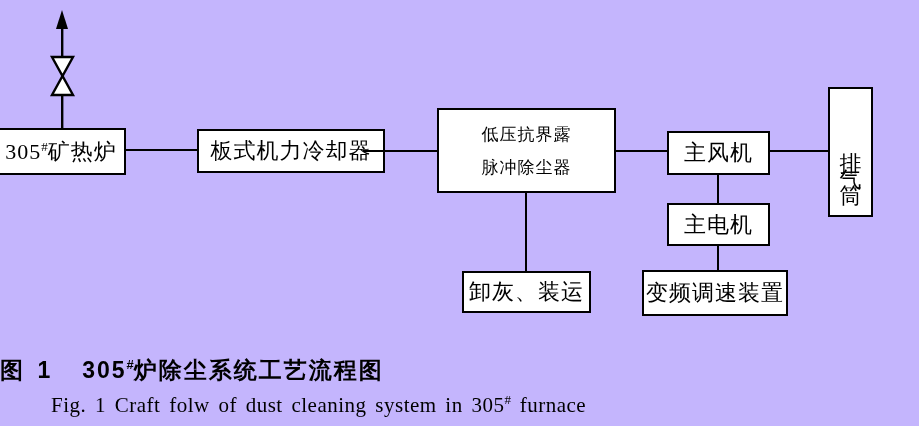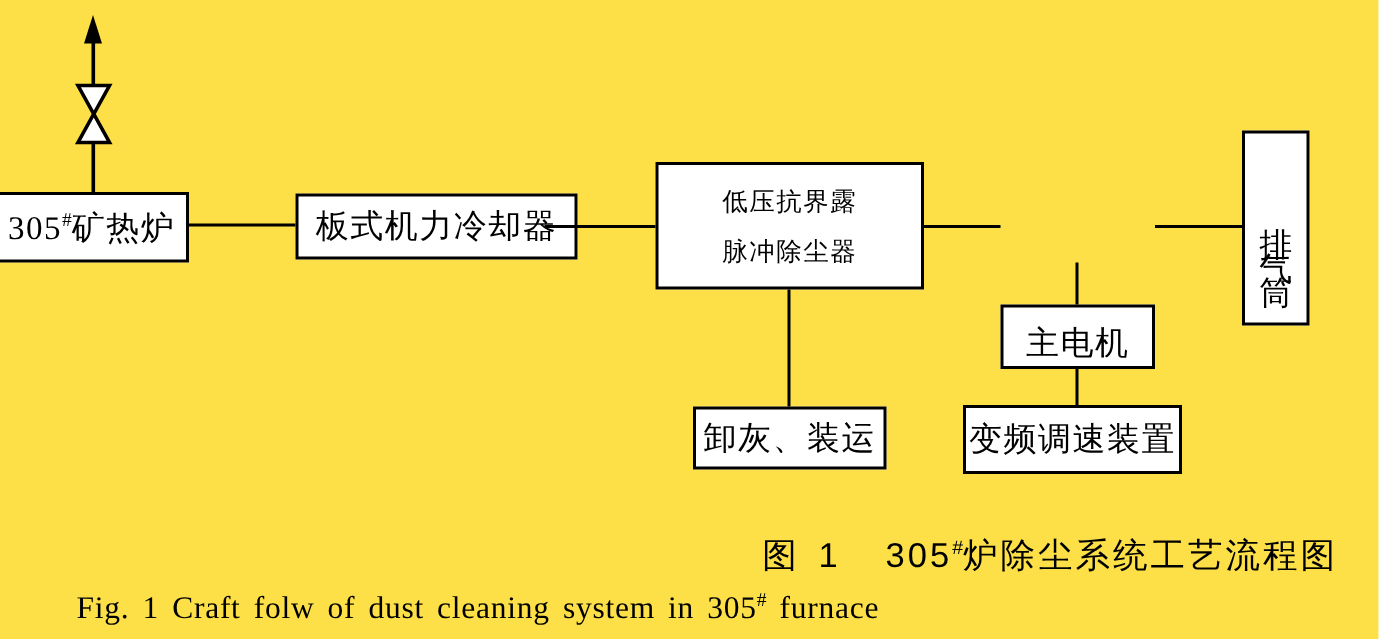--- a/index.html
+++ b/index.html
@@ -1,20 +1,20 @@
 <!DOCTYPE html>
 <html><head>
 <meta charset="utf-8">
 <style>
   html, body { margin: 0; padding: 0; background: #ffffff; }
   .canvas {
     position: relative;
     width: 919px;
     height: 426px;
-    background: #fde047;
+    background: #c4b5fd;
     color: #000000;
     font-family: "Liberation Serif", "DejaVu Serif", serif;
     overflow: hidden;
   }
   .box {
     position: absolute;
     box-sizing: border-box;
     border: 2px solid #000000;
     background: #ffffff;
     display: flex;
@@ -34,21 +34,21 @@
     position: absolute;
     background: #000000;
   }
   
   .b-furnace   { left: -4px;  top: 128px; width: 130px; height: 47px; }
   .b-cooler    { left: 197px; top: 129px; width: 188px; height: 44px; }
   .b-collector { left: 437px; top: 108px; width: 179px; height: 85px;
                  flex-direction: column; font-size: 17px; line-height: 33px; }
   .b-fan       { left: 667px; top: 131px; width: 103px; height: 44px; }
   .b-stack     { left: 828px; top: 87px;  width: 45px;  height: 130px; }
-  .b-motor     { left: 667px; top: 203px; width: 103px; height: 43px; align-items: flex-end; }
+  .b-motor     { left: 667px; top: 203px; width: 103px; height: 43px; }
   .b-vfd       { left: 642px; top: 270px; width: 146px; height: 46px; }
   .b-ash       { left: 462px; top: 271px; width: 129px; height: 42px; }
   .vertical-text {
     writing-mode: vertical-lr;
     letter-spacing: 16px;
     margin-top: 14px;
   }
   
   .l-furnace-cooler   { left: 126px; top: 149px; width: 71px; height: 2px; }
   .l-cooler-collector { left: 363px; top: 150px; width: 74px; height: 2px; }
@@ -64,23 +64,23 @@
     top: 5px;
     width: 46px;
     height: 124px;
   }
   
   .caption-zh {
     position: absolute;
     left: 0;
     top: 355px;
     width: 892px;
-    text-align: right;
+    text-align: left;
     font-family: "Liberation Sans", "DejaVu Sans", sans-serif;
-    font-weight: normal;
+    font-weight: bold;
     font-size: 23px;
     letter-spacing: 2px;
   }
   .caption-zh .fig-no { margin-right: 28px; letter-spacing: 4px; }
   .caption-en {
     position: absolute;
     left: 51px;
     top: 392px;
     width: 868px;
     font-family: "Liberation Serif", "DejaVu Serif", serif;
@@ -112,20 +112,23 @@
 
   <div class="box b-cooler">
     <span class="lbl">板式机力冷却器</span>
   </div>
 
   <div class="box b-collector">
     <span class="lbl">低压抗界露</span>
     <span class="lbl">脉冲除尘器</span>
   </div>
 
+  <div class="box b-fan">
+    <span class="lbl">主风机</span>
+  </div>
 
   <div class="box b-stack">
     <span class="lbl vertical-text">排气筒</span>
   </div>
 
   <div class="box b-motor">
     <span class="lbl">主电机</span>
   </div>
 
   <div class="box b-vfd">

